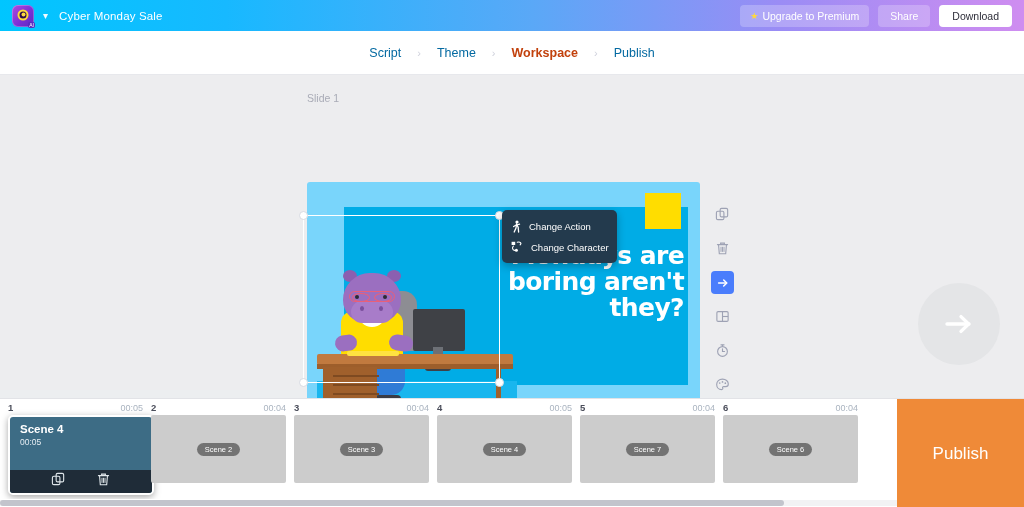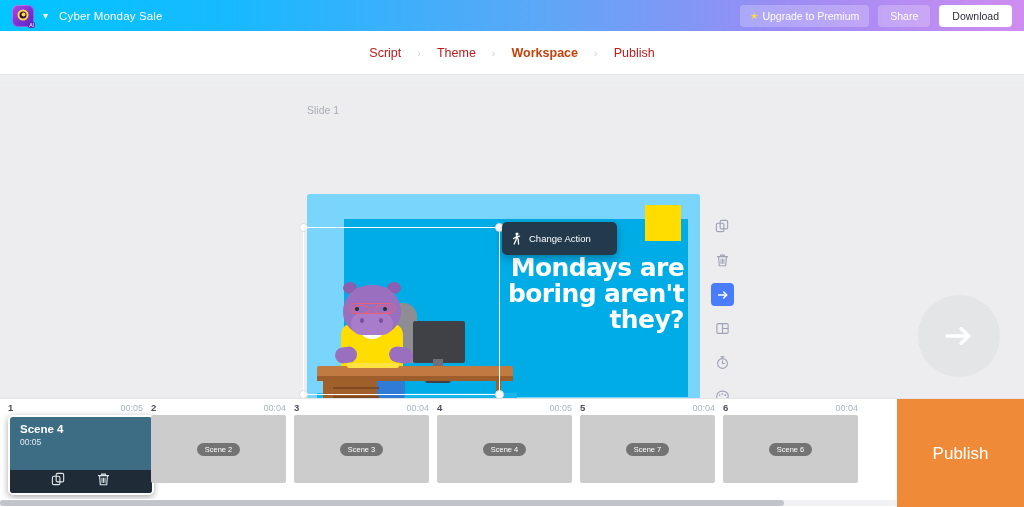--- a/index.html
+++ b/index.html
@@ -59,29 +59,28 @@
     background: #fff; color: #2e2e3a; font-size: 10.5px;
     border-radius: 4px; padding: 5px 13px; cursor: pointer;
   }
 
   
   .crumbbar {
     position: absolute; top: 31px; left: 0; width: 1024px; height: 44px;
     background: #ffffff; display: flex; align-items: center; justify-content: center;
     gap: 16px; border-bottom: 1px solid #e7e8ec;
   }
-  .crumb { font-size: 12.5px; color: #b91c1c; cursor: pointer; }
+  .crumb { font-size: 12.5px; color: #0369a1; cursor: pointer; }
   .crumb.active { color: #c2410c; font-weight: bold; }
   .crumb-sep { font-size: 11px; color: #cfd1dc; }
 
   
   .stage {
     position: absolute; top: 75px; left: 0; width: 1024px; height: 315px;
     background: #ededef;
-    margin-top: 12px;
   }
   .slide-label {
     position: absolute; left: 307px; top: 17px; font-size: 10.5px; color: #a9abb6;
   }
   .slide {
     position: absolute; left: 307px; top: 107px; width: 393px; height: 221px;
     background: #79d5fb; border-radius: 3px; overflow: hidden;
   }
   .slide-inner {
     position: absolute; left: 37px; top: 25px; width: 344px; height: 178px;
@@ -424,20 +423,30 @@
       <div class="ctxitem">
         <svg width="11" height="13" viewBox="0 0 11 13">
           <circle cx="6" cy="2" r="1.6" fill="#fff"></circle>
           <path d="M5.6 4 L5 8 L3.2 12" stroke="#fff" stroke-width="1.3" fill="none" stroke-linecap="round"></path>
           <path d="M5.6 4 L7.2 7.4 L7.6 12" stroke="#fff" stroke-width="1.3" fill="none" stroke-linecap="round"></path>
           <path d="M5.8 5 L8.6 4.1" stroke="#fff" stroke-width="1.2" fill="none" stroke-linecap="round"></path>
           <path d="M5.2 5 L2.6 6.6" stroke="#fff" stroke-width="1.2" fill="none" stroke-linecap="round"></path>
         </svg>
         <span>Change Action</span>
       </div>
+      <div class="ctxitem">
+        <svg width="13" height="12" viewBox="0 0 13 12">
+          <rect x="0.6" y="0.8" width="3.6" height="3.2" fill="#fff"></rect>
+          <path d="M6.2 1.2 C9.6 0.4 10.8 2.6 9.2 3.8" stroke="#fff" stroke-width="1.1" fill="none" stroke-linecap="round"></path>
+          <path d="M9.6 1 L10.4 2.2 L8.9 2.6 Z" fill="#fff"></path>
+          <circle cx="5.4" cy="9.2" r="1.5" fill="#fff"></circle>
+          <path d="M2.4 5.2 C0.8 6.6 1.4 9 3.6 9.4" stroke="#fff" stroke-width="1.1" fill="none" stroke-linecap="round"></path>
+        </svg>
+        <span>Change Character</span>
+      </div>
     </div>
 
     <div class="rail">
       <div class="rail-btn">
         <svg width="15" height="15" viewBox="0 0 16 16">
           <rect x="1.5" y="4.5" width="8" height="9" rx="1.5" fill="none" stroke="#9ea2b4" stroke-width="1.2"></rect>
           <rect x="5.5" y="1.5" width="8" height="9" rx="1.5" fill="none" stroke="#9ea2b4" stroke-width="1.2"></rect>
         </svg>
       </div>
       <div class="rail-btn">

